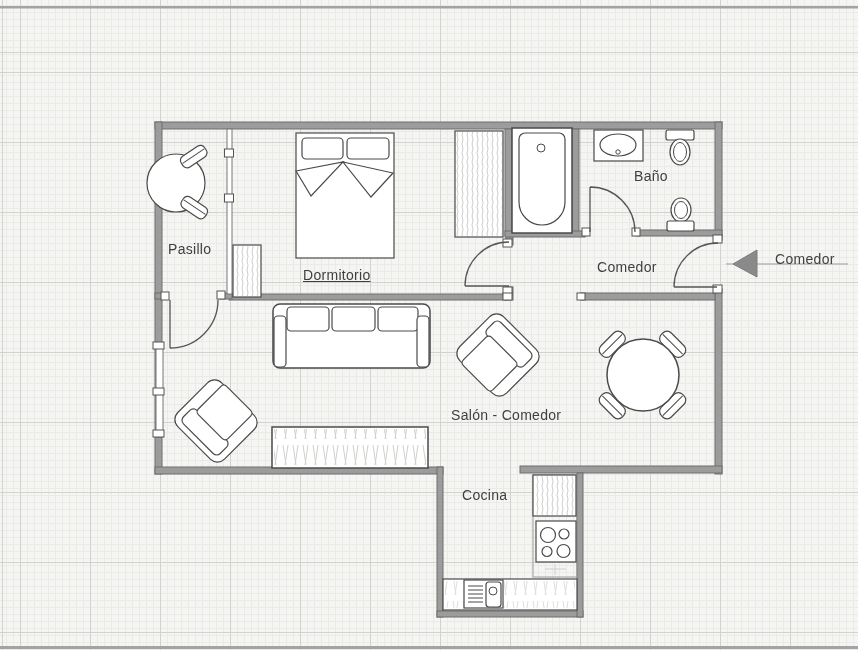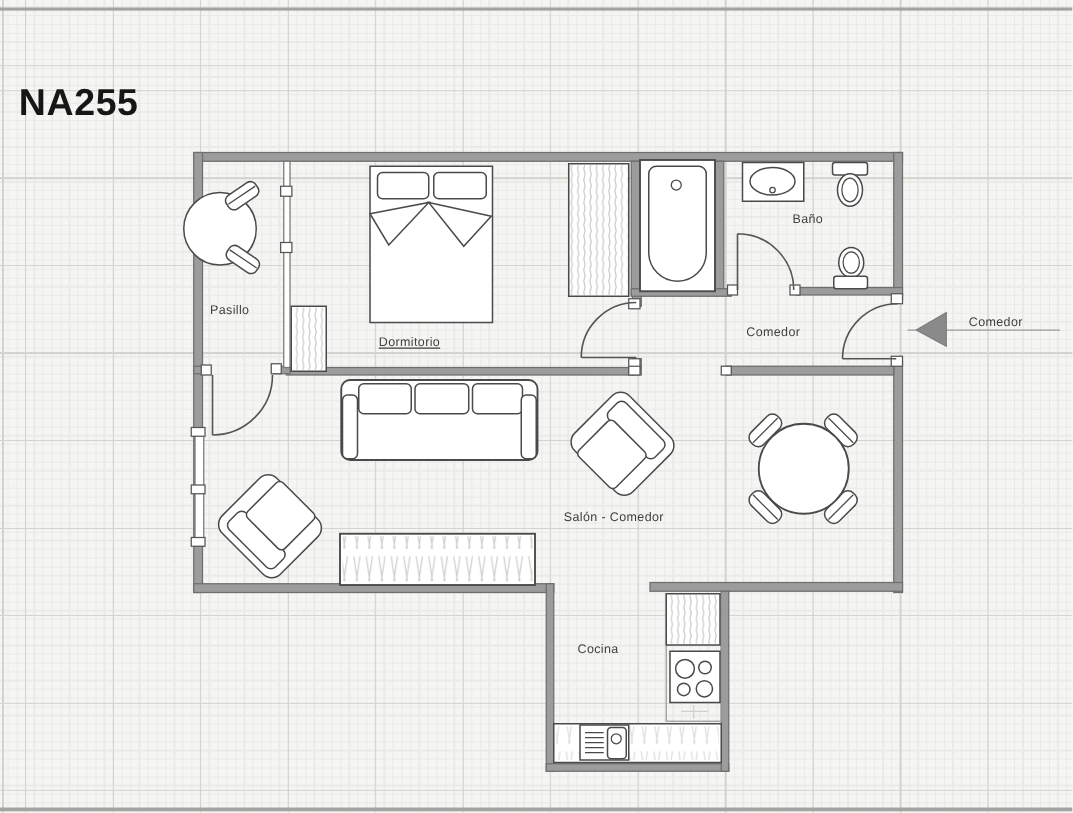--- a/index.html
+++ b/index.html
@@ -24,21 +24,21 @@
   .winwall{fill:#ffffff; stroke:#777777; stroke-width:1;}
   .cap{fill:#ffffff; stroke:#555555; stroke-width:1;}
   .door{fill:none; stroke:#555555; stroke-width:1.3;}
   .fur{fill:#ffffff; stroke:var(--fur); stroke-width:1.2;}
   .furbold{fill:#ffffff; stroke:var(--fur); stroke-width:1.5;}
   .furline{fill:none; stroke:var(--fur); stroke-width:1;}
   .lite{fill:none; stroke:#9a9a9a; stroke-width:1;}
   .vlite{fill:none; stroke:#cfcfcc; stroke-width:1;}
   .edgeline{fill:#a3a3a3;}
   .room-label{
-    position:absolute; color:var(--label); font-size:10px; line-height:14px;
+    position:absolute; color:var(--label); font-size:14px; line-height:14px;
     letter-spacing:0.3px; white-space:nowrap;
   }
   #page-title{
     position:absolute; left:15px; top:66px; color:#161616;
     font-size:30px; font-weight:bold; letter-spacing:0.5px;
   }
 </style>
 </head>
 <body>
 
@@ -228,21 +228,20 @@
       <rect class="fur" x="486" y="582" width="15" height="25" rx="3"></rect>
       <circle class="furline" cx="493" cy="591" r="4"></circle>
     </g>
 
     <g>
       <path class="lite" d="M726,264 L848,264"></path>
       <polygon points="733,264 757,250 757,277" fill="var(--arrow)" stroke="#7d7d7d" stroke-width="1"></polygon>
     </g>
   </svg>
 
-  <div id="page-title">NA255</div>
   <div class="room-label" style="left:168px; top:242px;">Pasillo</div>
   <div class="room-label" style="left:303px; top:268px;text-decoration:underline;">Dormitorio</div>
   <div class="room-label" style="left:634px; top:169px;">Baño</div>
   <div class="room-label" style="left:597px; top:260px;">Comedor</div>
   <div class="room-label" style="left:451px; top:408px;">Salón - Comedor</div>
-  <div class="room-label" style="left:462px; top:513px;">Cocina</div>
+  <div class="room-label" style="left:462px; top:488px;">Cocina</div>
   <div class="room-label" style="left:775px; top:252px;">Comedor</div>
 </div>
 
 </body></html>

